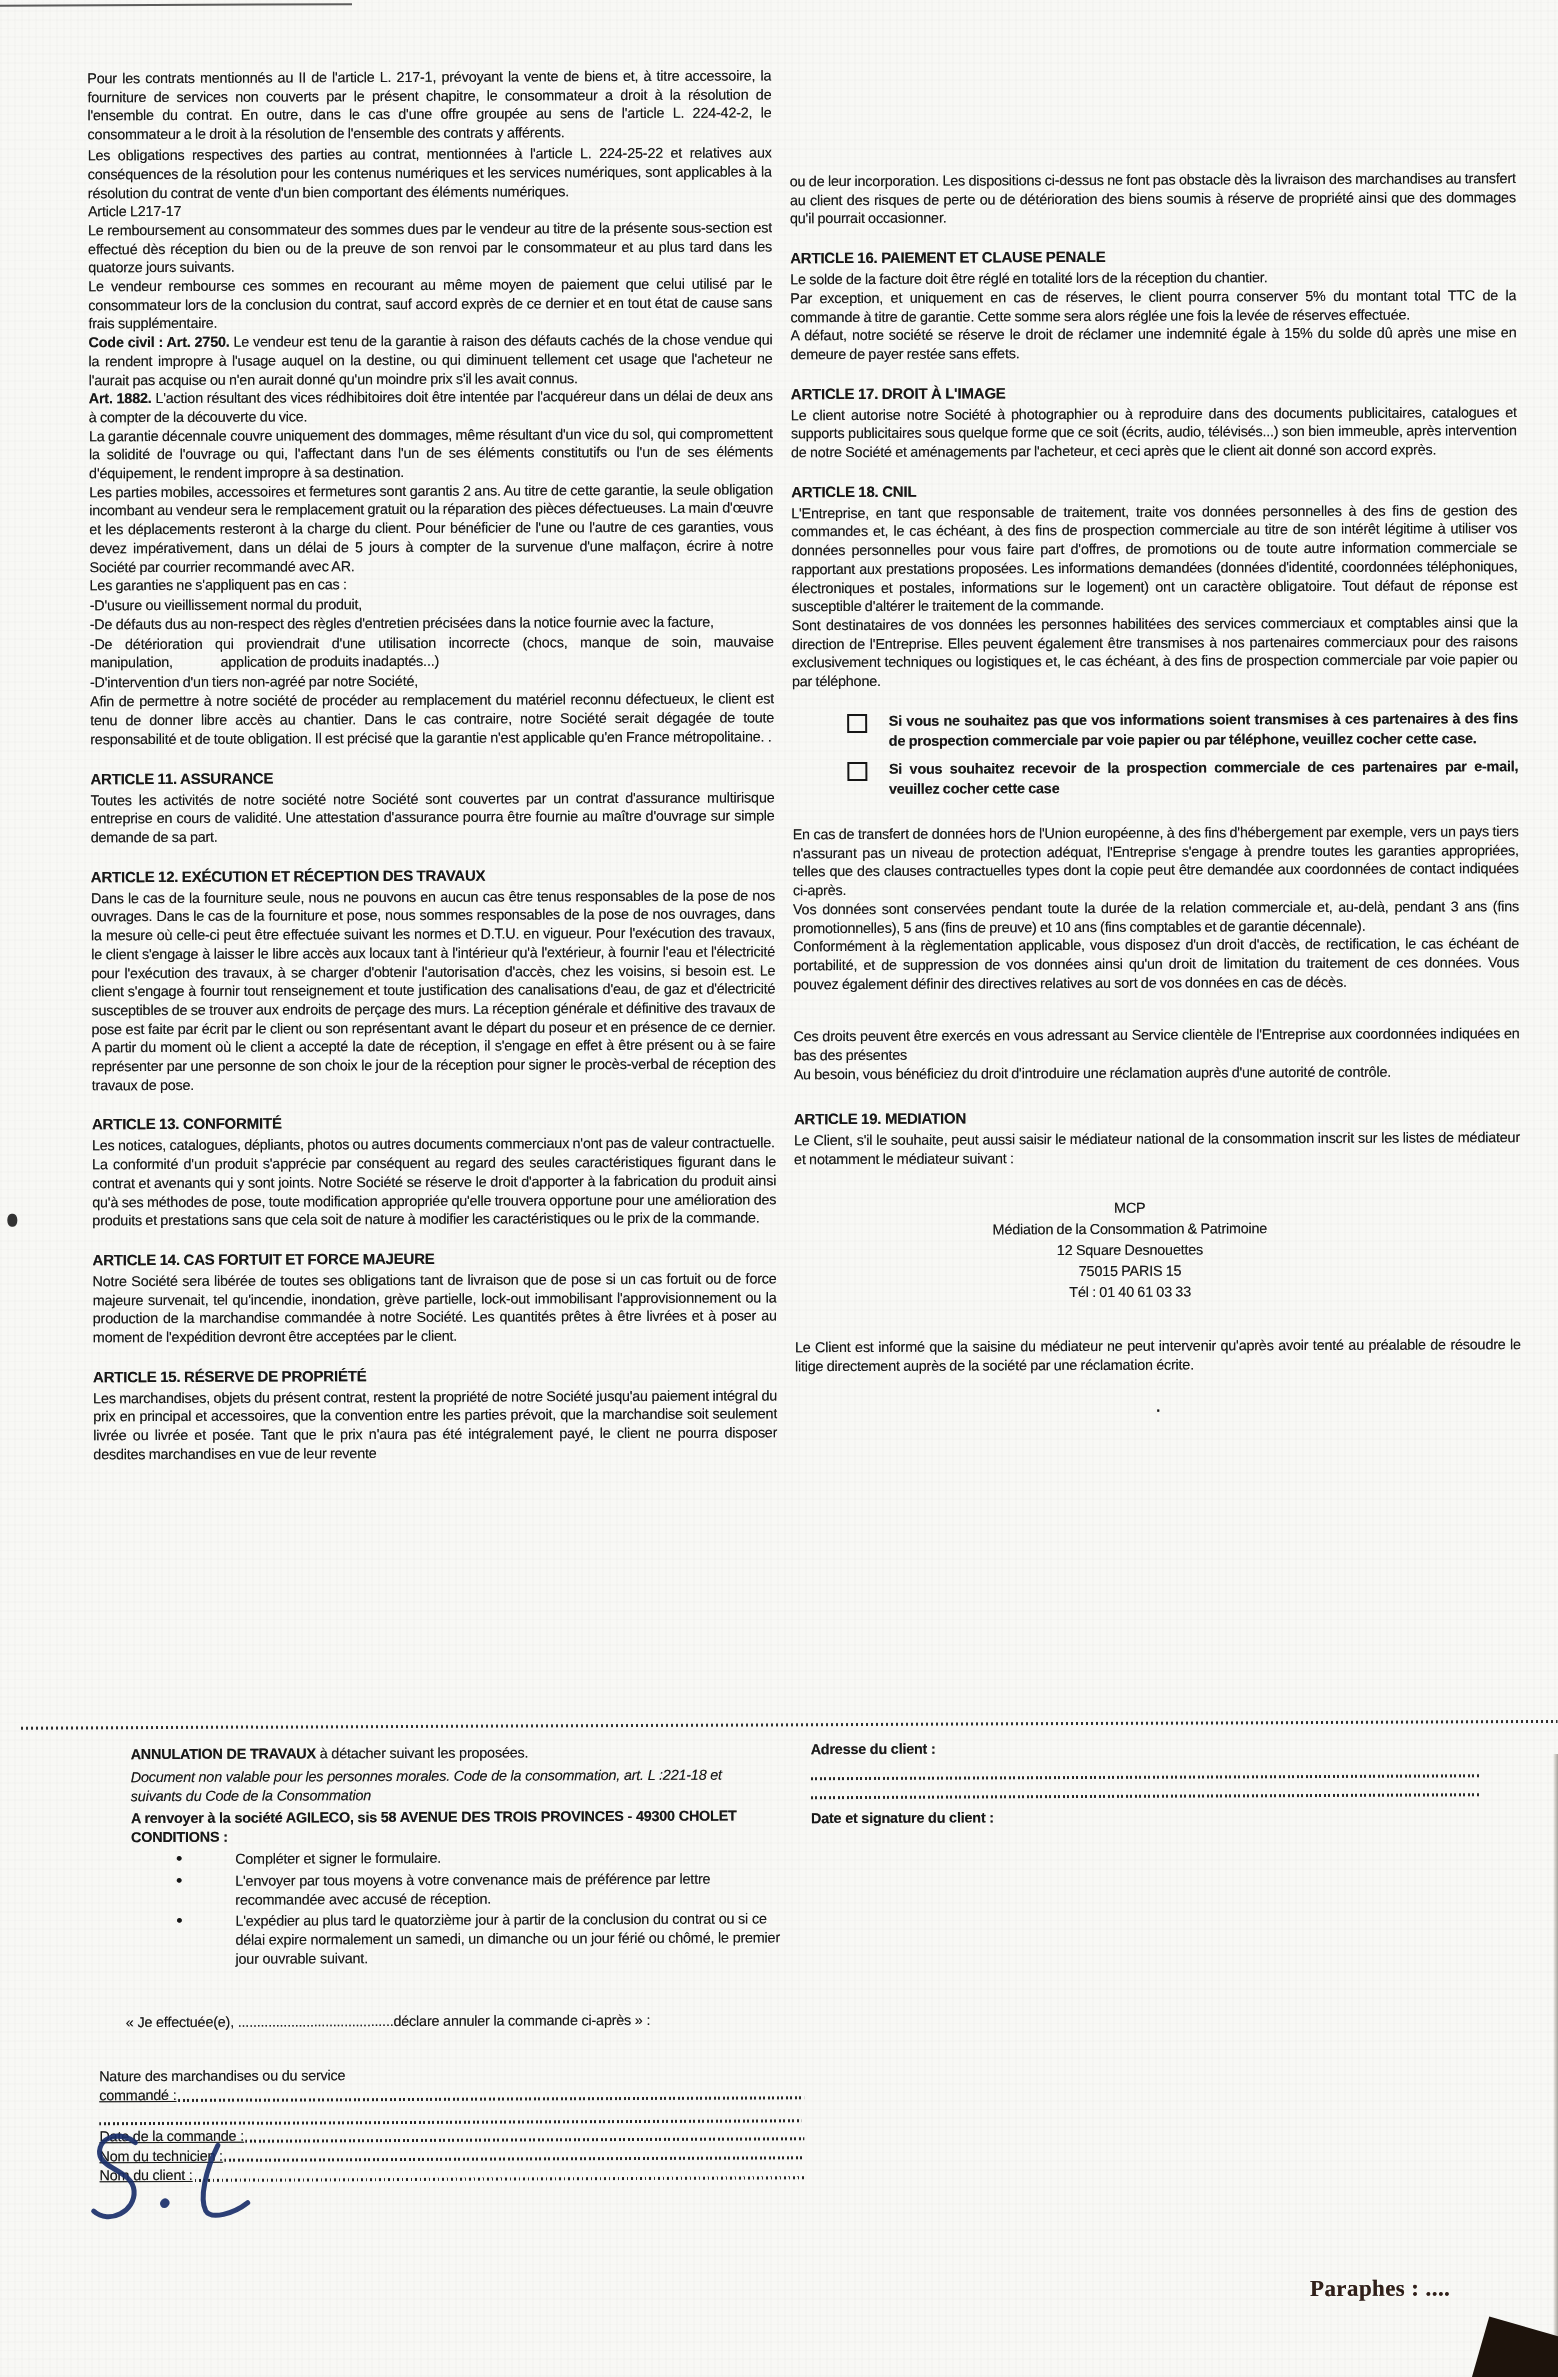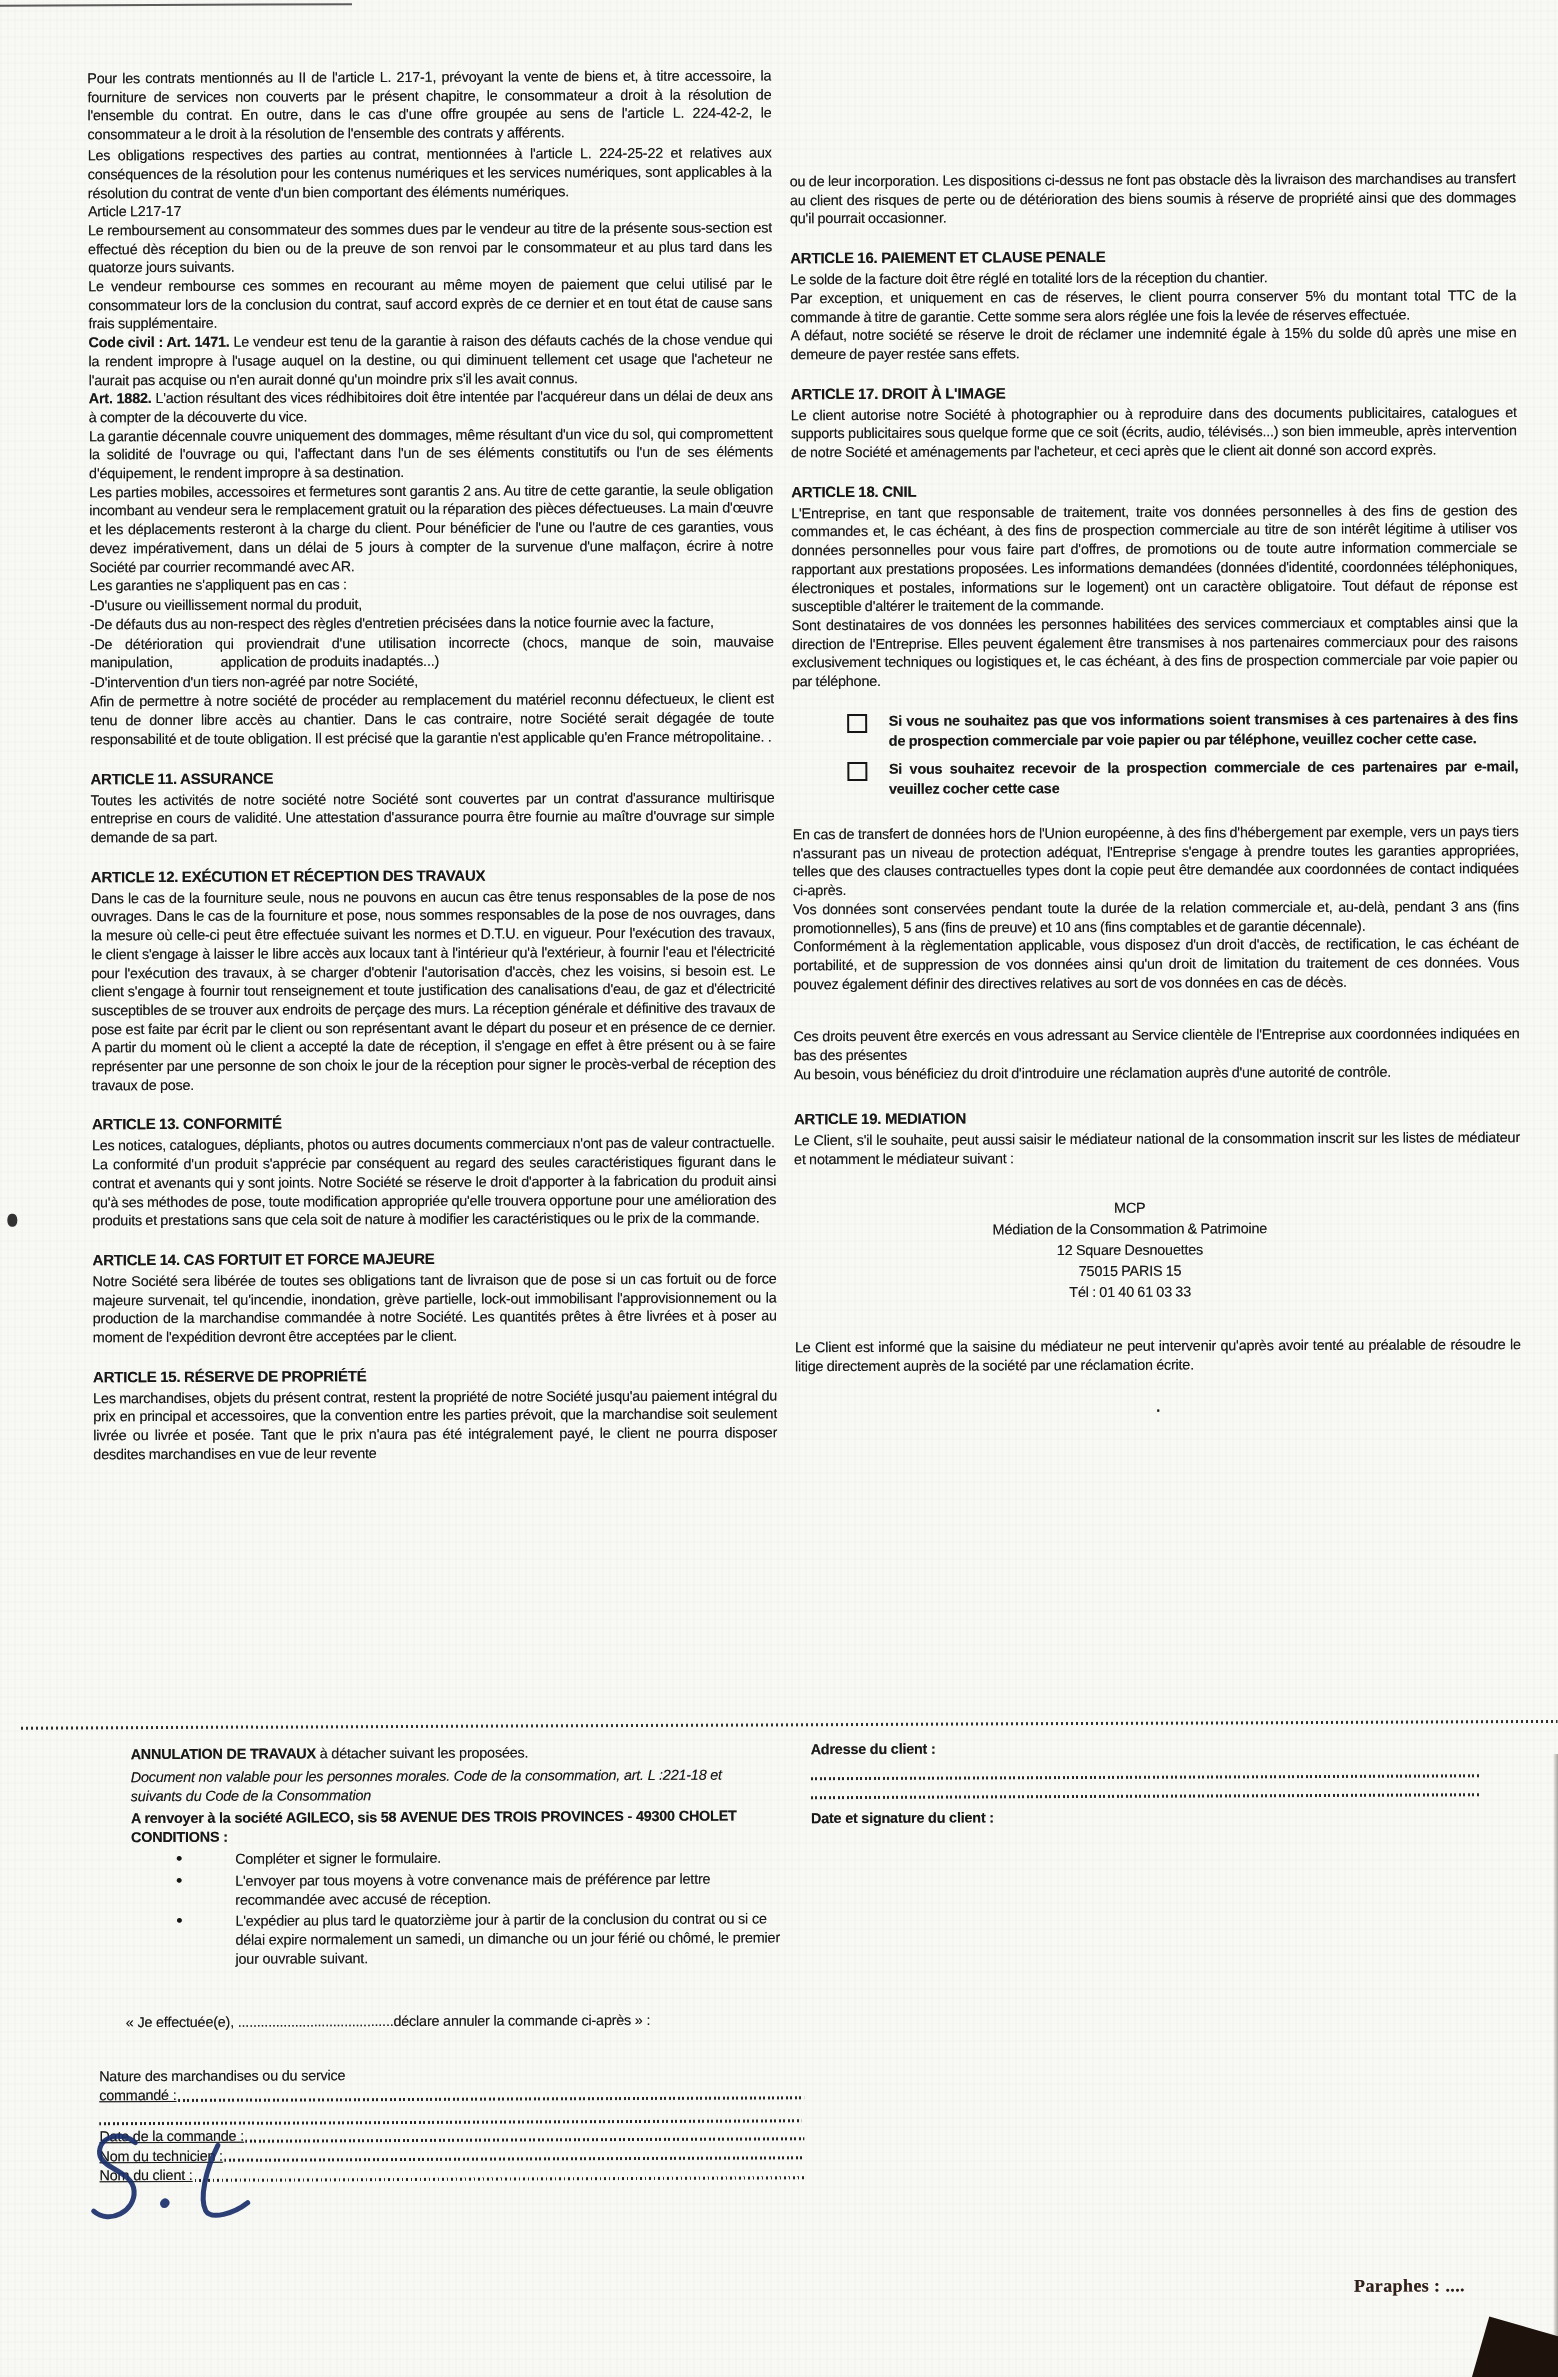--- a/index.html
+++ b/index.html
@@ -50,22 +50,22 @@
   .field .lbl{white-space:nowrap;text-decoration:underline;}
   .field .dots{flex:1;margin:0 0 3.1px 1.6px;}
   .blankline{margin:17px 0 2.3px 3.1px;width:702px;}
 
   .client{position:absolute;left:803px;top:1741px;width:694px;font-size:14.4px;line-height:18.7px;
           letter-spacing:-0.2px;color:#181818;font-weight:bold;text-shadow:0 0 0.4px rgba(20,20,20,.5);}
   .client .dots{width:670px;margin-top:18.7px;}
   .client .lbl2{margin-top:9.4px;}
 
   .signature{position:absolute;left:76px;top:2128px;}
-  .paraphes{position:absolute;left:1344px;top:2279px;font-family:"Liberation Serif", serif;
-       font-weight:bold;font-size:18px;color:#30201a;letter-spacing:0.4px;
+  .paraphes{position:absolute;left:1300px;top:2279px;font-family:"Liberation Serif", serif;
+       font-weight:bold;font-size:23px;color:#30201a;letter-spacing:0.4px;
        text-shadow:0 0 0.5px rgba(48,32,26,.6);}
 
   .art-topline{position:absolute;left:0;top:1.6px;width:352px;height:2.3px;background:#1a1a1a;opacity:.7;}
   .art-dot{position:absolute;left:2.3px;top:1211px;width:9.4px;height:13.3px;background:#101010;
        border-radius:45%;opacity:.85;}
   .art-corner{position:absolute;right:-20px;bottom:-26.5px;width:101px;height:75px;background:#1d130c;
        transform:rotate(16deg);}
   .art-edge{position:absolute;right:0;top:1754px;bottom:0;width:5.5px;
        background:linear-gradient(to left, rgba(45,32,20,.4), rgba(45,32,20,0));}
 </style>
@@ -74,21 +74,21 @@
 
 <div class="page">
   <div class="tilt">
 
     <div class="col col-left">
       <p>Pour les contrats mentionnés au II de l'article L. 217-1, prévoyant la vente de biens et, à titre accessoire, la fourniture de services non couverts par le présent chapitre, le consommateur a droit à la résolution de l'ensemble du contrat. En outre, dans le cas d'une offre groupée au sens de l'article L. 224-42-2, le consommateur a le droit à la résolution de l'ensemble des contrats y afférents.</p>
       <p class="tight">Les obligations respectives des parties au contrat, mentionnées à l'article L. 224-25-22 et relatives aux conséquences de la résolution pour les contenus numériques et les services numériques, sont applicables à la résolution du contrat de vente d'un bien comportant des éléments numériques.</p>
       <p class="tight">Article L217-17</p>
       <p class="tight">Le remboursement au consommateur des sommes dues par le vendeur au titre de la présente sous-section est effectué dès réception du bien ou de la preuve de son renvoi par le consommateur et au plus tard dans les quatorze jours suivants.</p>
       <p class="tight">Le vendeur rembourse ces sommes en recourant au même moyen de paiement que celui utilisé par le consommateur lors de la conclusion du contrat, sauf accord exprès de ce dernier et en tout état de cause sans frais supplémentaire.</p>
-      <p class="tight"><b>Code civil : Art. 1471.</b><span> Le vendeur est tenu de la garantie à raison des défauts cachés de la chose vendue qui la rendent impropre à l'usage auquel on la destine, ou qui diminuent tellement cet usage que l'acheteur ne l'aurait pas acquise ou n'en aurait donné qu'un moindre prix s'il les avait connus.</span></p>
+      <p class="tight"><b>Code civil : Art. 2750.</b><span> Le vendeur est tenu de la garantie à raison des défauts cachés de la chose vendue qui la rendent impropre à l'usage auquel on la destine, ou qui diminuent tellement cet usage que l'acheteur ne l'aurait pas acquise ou n'en aurait donné qu'un moindre prix s'il les avait connus.</span></p>
       <p class="tight"><b>Art. 1882.</b><span> L'action résultant des vices rédhibitoires doit être intentée par l'acquéreur dans un délai de deux ans à compter de la découverte du vice.</span></p>
       <p class="tight">La garantie décennale couvre uniquement des dommages, même résultant d'un vice du sol, qui compromettent la solidité de l'ouvrage ou qui, l'affectant dans l'un de ses éléments constitutifs ou l'un de ses éléments d'équipement, le rendent impropre à sa destination.</p>
       <p class="tight">Les parties mobiles, accessoires et fermetures sont garantis 2 ans. Au titre de cette garantie, la seule obligation incombant au vendeur sera le remplacement gratuit ou la réparation des pièces défectueuses. La main d'œuvre et les déplacements resteront à la charge du client. Pour bénéficier de l'une ou l'autre de ces garanties, vous devez impérativement, dans un délai de 5 jours à compter de la survenue d'une malfaçon, écrire à notre Société par courrier recommandé avec AR.</p>
       <p class="item">Les garanties ne s'appliquent pas en cas :</p>
       <p class="item">-D'usure ou vieillissement normal du produit,</p>
       <p class="item">-De défauts dus au non-respect des règles d'entretien précisées dans la notice fournie avec la facture,</p>
       <p class="item">-De détérioration qui proviendrait d'une utilisation incorrecte (chocs, manque de soin, mauvaise manipulation,&nbsp;&nbsp;&nbsp;&nbsp;&nbsp;&nbsp;&nbsp;&nbsp;&nbsp;&nbsp;&nbsp;&nbsp;&nbsp;&nbsp;application de produits inadaptés...)</p>
       <p class="item">-D'intervention d'un tiers non-agréé par notre Société,</p>
       <p>Afin de permettre à notre société de procéder au remplacement du matériel reconnu défectueux, le client est tenu de donner libre accès au chantier. Dans le cas contraire, notre Société serait dégagée de toute responsabilité et de toute obligation. Il est précisé que la garantie n'est applicable qu'en France métropolitaine. .</p>
 

